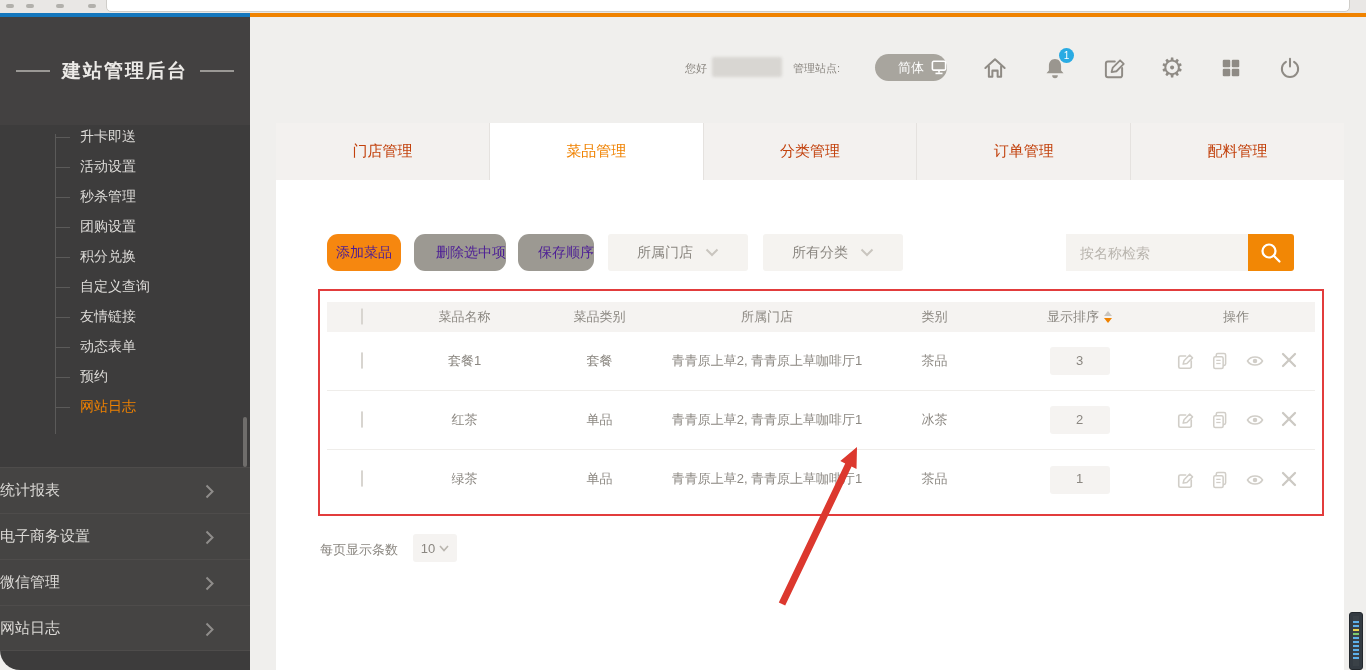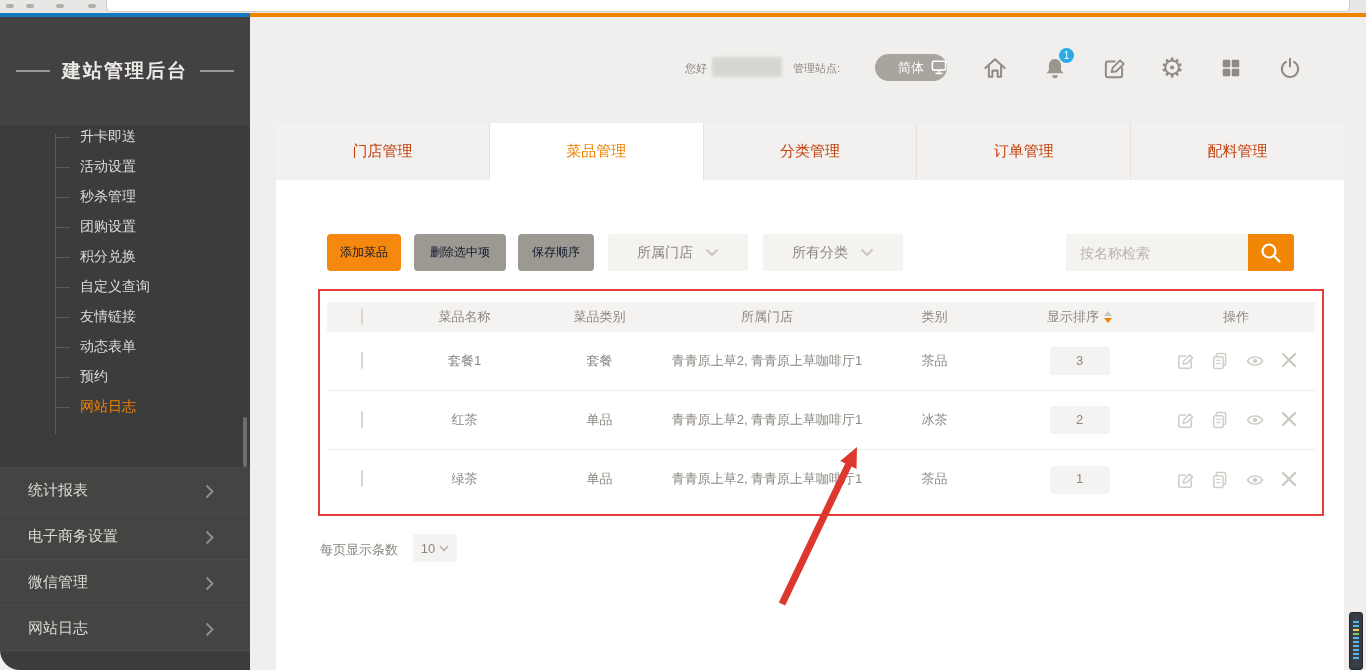--- a/index.html
+++ b/index.html
@@ -19,21 +19,21 @@
   .sidebar-header { position:absolute; left:0; top:0; width:250px; height:108px; background:#434141; display:flex; align-items:center; justify-content:center; gap:12px; z-index:3; }
   .sidebar-header h1 { color:#eceae7; font-size:19px; font-weight:bold; letter-spacing:2px; }
   .title-dash { width:34px; height:2px; background:#9a9895; }
   .submenu { position:absolute; left:0; top:108px; width:250px; height:342px; overflow:hidden; }
   .submenu-list { margin-top:-3px; position:relative; }
   .tree-line { position:absolute; left:55px; top:12px; width:1px; height:300px; background:#5b5a59; }
   .submenu-item { position:relative; height:30px; display:flex; align-items:center; padding-left:80px; color:#dddbd8; font-size:14px; cursor:pointer; }
   .submenu-item::before { content:""; position:absolute; left:55px; top:15px; width:15px; height:1px; background:#5b5a59; }
   .submenu-item.active { color:#ef8200; }
   .sections { position:absolute; left:0; top:450px; width:250px; }
-  .section-item { position:relative; height:46px; display:flex; align-items:center; padding-left:28px; color:#dcdad7; font-size:15px; background:#454443; border-top:1px solid #4e4c4b; cursor:pointer; }
+  .section-item { position:relative; height:46px; display:flex; align-items:center; color:#dcdad7; font-size:15px; background:#454443; border-top:1px solid #4e4c4b; cursor:pointer; }
   .section-item:last-child { border-bottom:1px solid #4e4c4b; }
   .section-item svg { position:absolute; right:36px; top:16px; }
   .side-thumb { position:absolute; left:243px; top:400px; width:4px; height:50px; background:#6f6d6b; border-radius:2px; }
 
   
   .main { position:absolute; left:250px; top:17px; right:0; bottom:0; background:#f0efed; }
 
   
   .hdr-text { position:absolute; font-size:11px; color:#8b8781; top:44px; }
   .user-blur { position:absolute; left:462px; top:40px; width:70px; height:20px; background:#d8d6d2; border-radius:2px; filter:blur(1.5px); }
@@ -43,23 +43,23 @@
   .gear-glyph { font-size:27px; line-height:1; color:#8f8b85; }
 
   
   .tabbar { position:absolute; left:26px; top:106px; width:1068px; height:57px; display:flex; }
   .tab { flex:1; display:flex; align-items:center; justify-content:center; font-size:15px; color:#c2410c; background:#f3f1ef; border-right:1px solid #e5e2df; cursor:pointer; }
   .tab:last-child { border-right:none; }
   .tab.active { background:#fff; color:#f08200; }
 
   
   .panel { position:absolute; left:26px; top:163px; width:1068px; height:490px; background:#fff; }
-  .btn { position:absolute; top:54px; height:37px; border:none; border-radius:4px; color:#0f172a; font-size:12px; cursor:pointer; font-family:inherit; }
+  .btn { position:absolute; top:54px; height:37px; border:none; border-radius:11px; color:#4c1d95; font-size:14px; cursor:pointer; font-family:inherit; }
   .btn-orange { background:#f6870f; }
-  .btn-gray { background:#9c9992; }
+  .btn-gray { background:#9c9992;text-align:right; }
   .dropdown { position:absolute; top:54px; height:37px; width:140px; border:none; border-radius:3px; background:#f5f3f0; color:#8b8781; font-size:14px; display:flex; align-items:center; justify-content:center; gap:12px; cursor:pointer; font-family:inherit; }
   .search-wrap { position:absolute; left:790px; top:54px; height:37px; display:flex; }
   .search-input { width:182px; height:37px; border:none; background:#f5f3f0; padding:0 14px; font-size:14px; color:#6f6c66; font-family:inherit; outline:none; }
   .search-input::placeholder { color:#b9b5ae; }
   .search-btn { width:46px; height:37px; border:none; background:#f28705; border-radius:0 3px 3px 0; display:flex; align-items:center; justify-content:center; cursor:pointer; }
 
   .red-box { position:absolute; left:42px; top:109px; width:1006px; height:227px; border:2px solid #e23c3c; pointer-events:none; }
 
   
   .table { position:absolute; left:51px; top:122px; width:988px; font-size:13px; color:#8b8781; }

